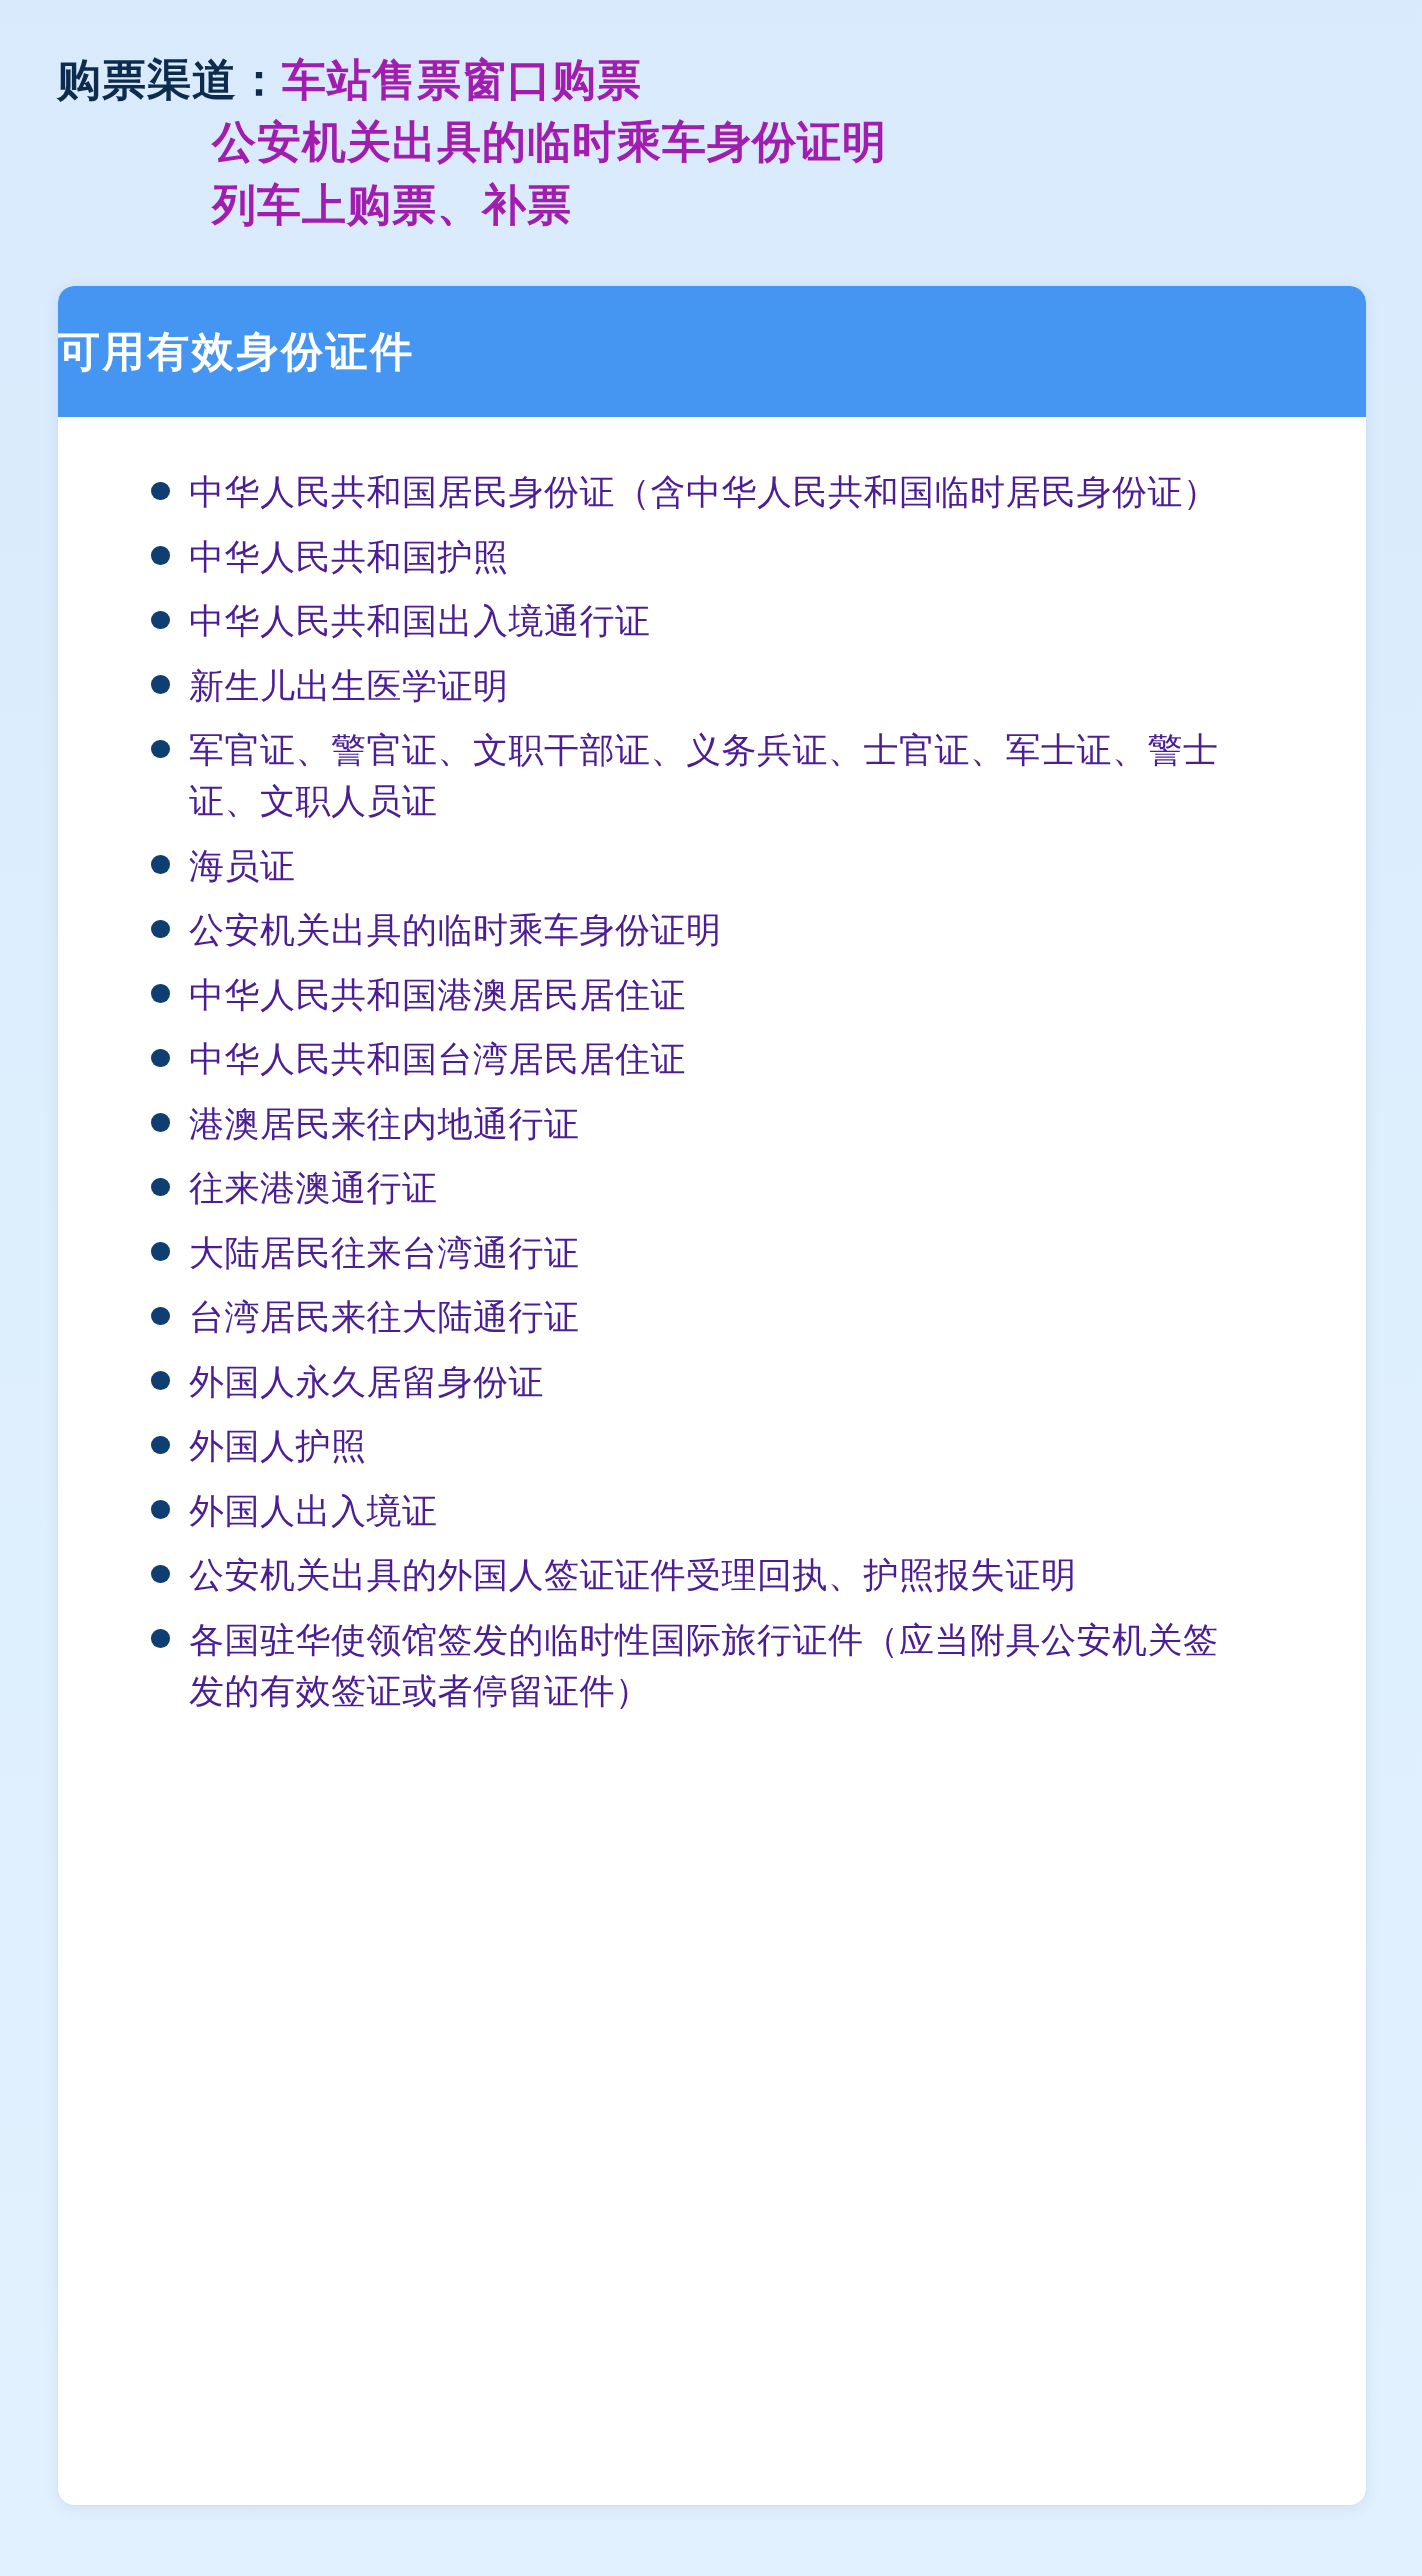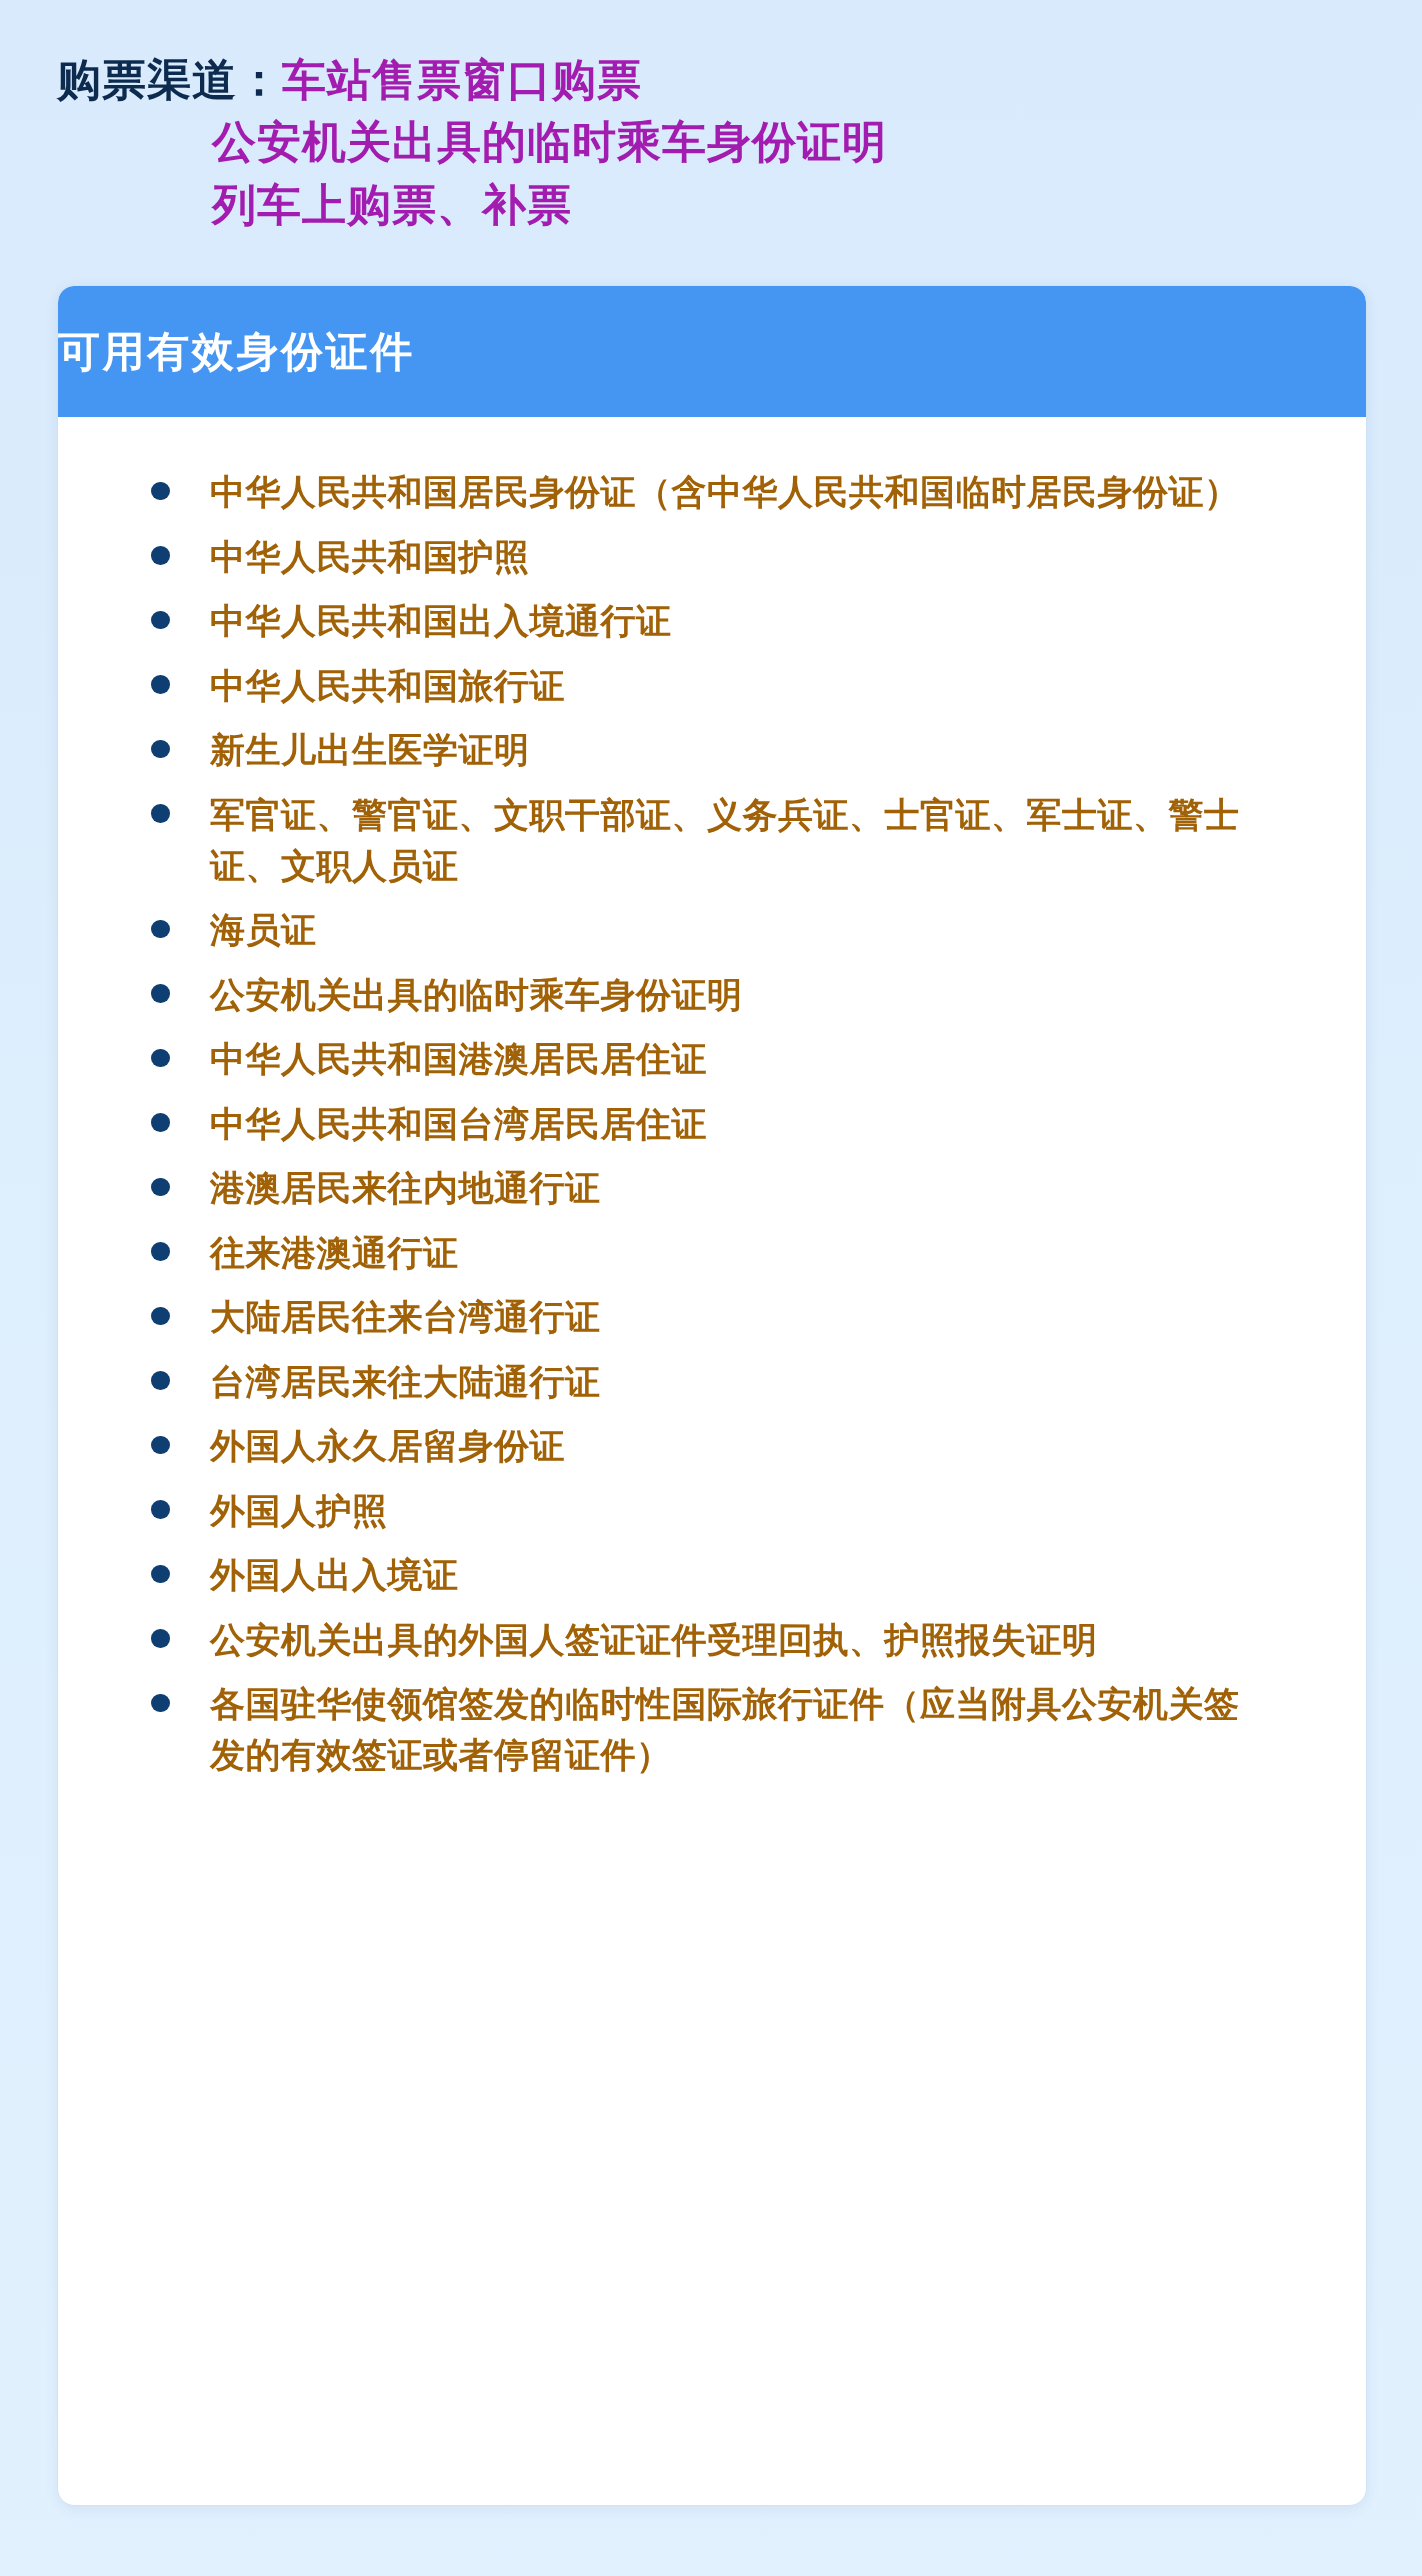--- a/index.html
+++ b/index.html
@@ -93,26 +93,25 @@
   .bullet {
     flex: 0 0 auto;
     width: 18.5px;
     height: 18.5px;
     border-radius: 50%;
     background: #0f3f72;
     margin: 15.5px 19.6px 0 31px;
   }
   .item-text {
     font-size: 35px;
-    font-weight: bold;
-    color: #a16207;
+    font-weight: normal;
+    color: #4c1d95;
     line-height: 1.46;
     letter-spacing: 0.5px;
     max-width: 1056px;
-    margin-left: 21px;
   }
 </style>
 </head>
 <body>
 
 <div class="page">
 
   <div class="channel-block">
     <div class="channel-line">
       <span class="channel-label">购票渠道：</span>
@@ -141,24 +140,20 @@
           <li>
             <span class="bullet"></span>
             <span class="item-text">中华人民共和国护照</span>
           </li>
           <li>
             <span class="bullet"></span>
             <span class="item-text">中华人民共和国出入境通行证</span>
           </li>
           <li>
             <span class="bullet"></span>
-            <span class="item-text">中华人民共和国旅行证</span>
-          </li>
-          <li>
-            <span class="bullet"></span>
             <span class="item-text">新生儿出生医学证明</span>
           </li>
           <li>
             <span class="bullet"></span>
             <span class="item-text">军官证、警官证、文职干部证、义务兵证、士官证、军士证、警士证、文职人员证</span>
           </li>
           <li>
             <span class="bullet"></span>
             <span class="item-text">海员证</span>
           </li>

